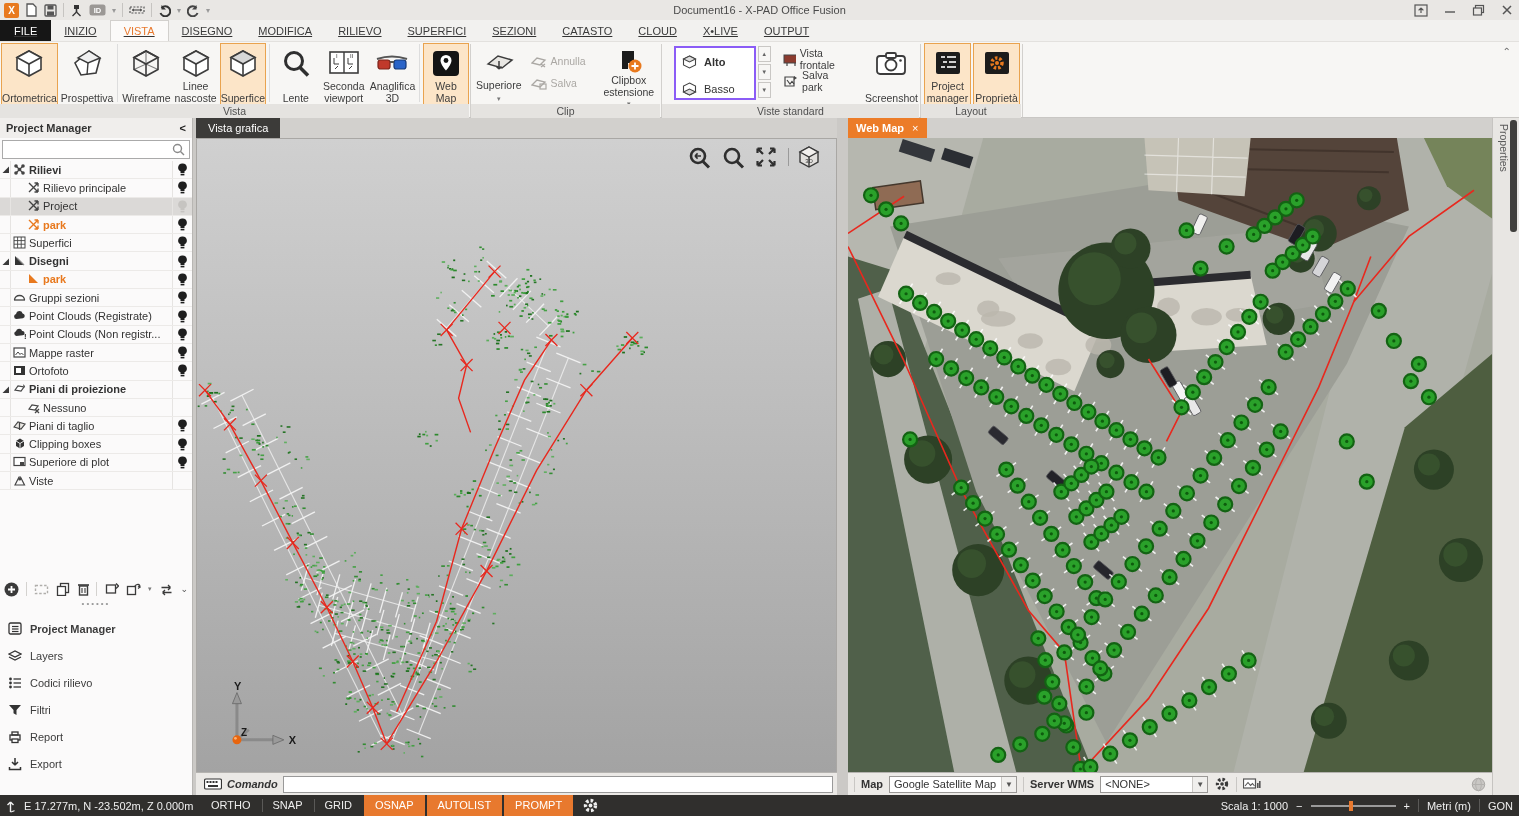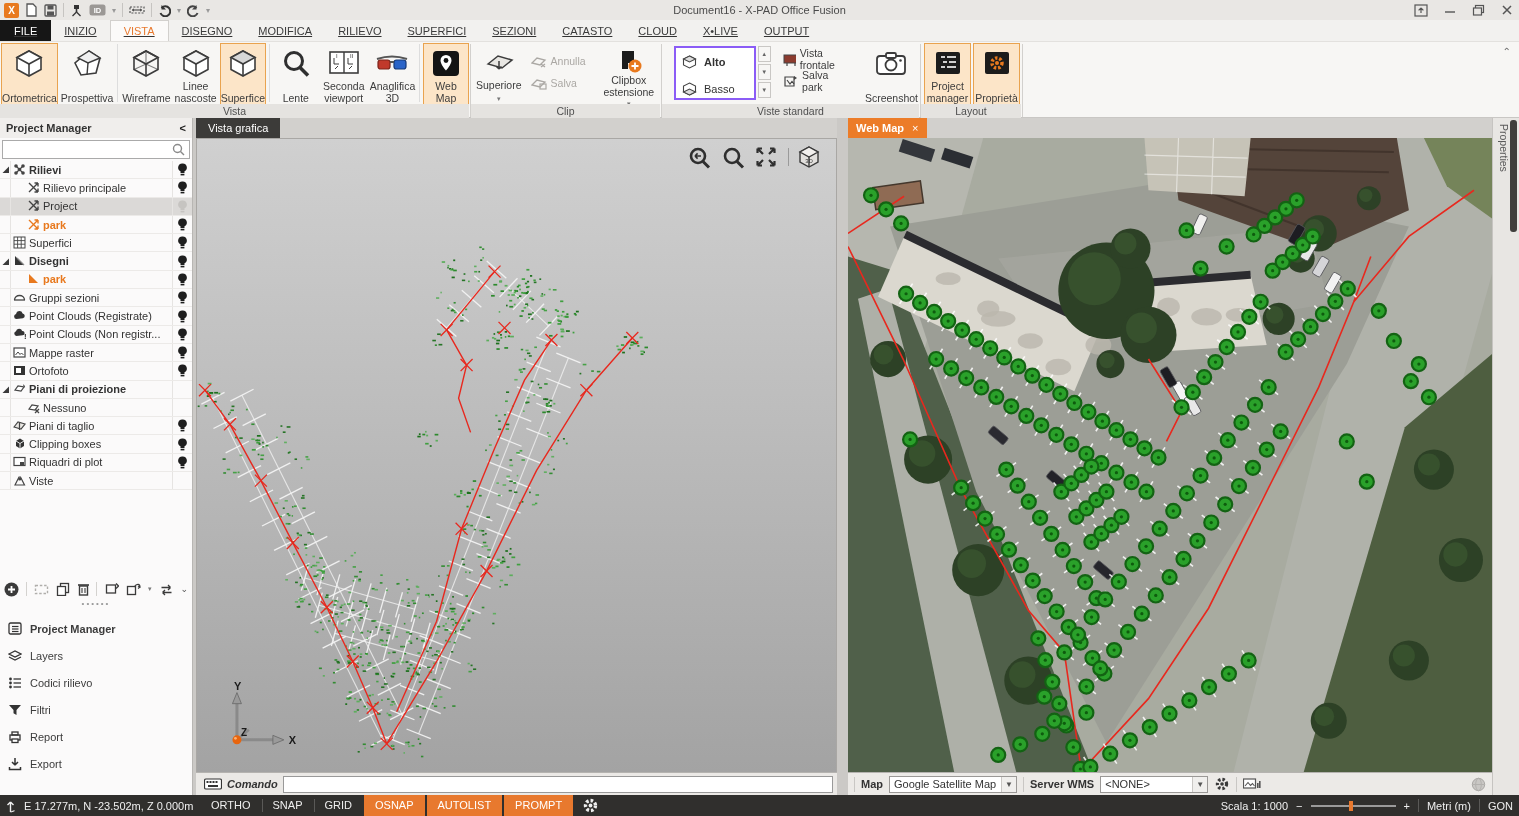--- a/index.html
+++ b/index.html
@@ -714,21 +714,21 @@
         </div>
         <div class="trow">
           <span class="gut"></span>
           <span style="width: 0px;"></span>
           <span class="ticon">
             <svg class="ic" width="14" height="14" viewBox="0 0 14 14">
               <rect x="1" y="2.5" width="11" height="8" fill="#fff" stroke="#444" stroke-width="1.2"></rect>
               <rect x="7" y="7" width="4" height="3" fill="#444"></rect>
             </svg>
           </span>
-          <span class="tlabel">Riquadri di plot</span>
+          <span class="tlabel">Superiore di plot</span>
           <span class="bulbcol">
             <svg class="ic" width="11" height="13" viewBox="0 0 11 13">
               <path d="M5.5,0.5 a4.1,4.1 0 0 1 2,7.8 V10 h-4 V8.3 a4.1,4.1 0 0 1 2,-7.8z" fill="#1e1e1e"></path>
               <rect x="3.6" y="10.8" width="3.8" height="1.6" fill="#1e1e1e"></rect>
             </svg>
           </span>
         </div>
         <div class="trow">
           <span class="gut"></span>
           <span style="width: 0px;"></span>

